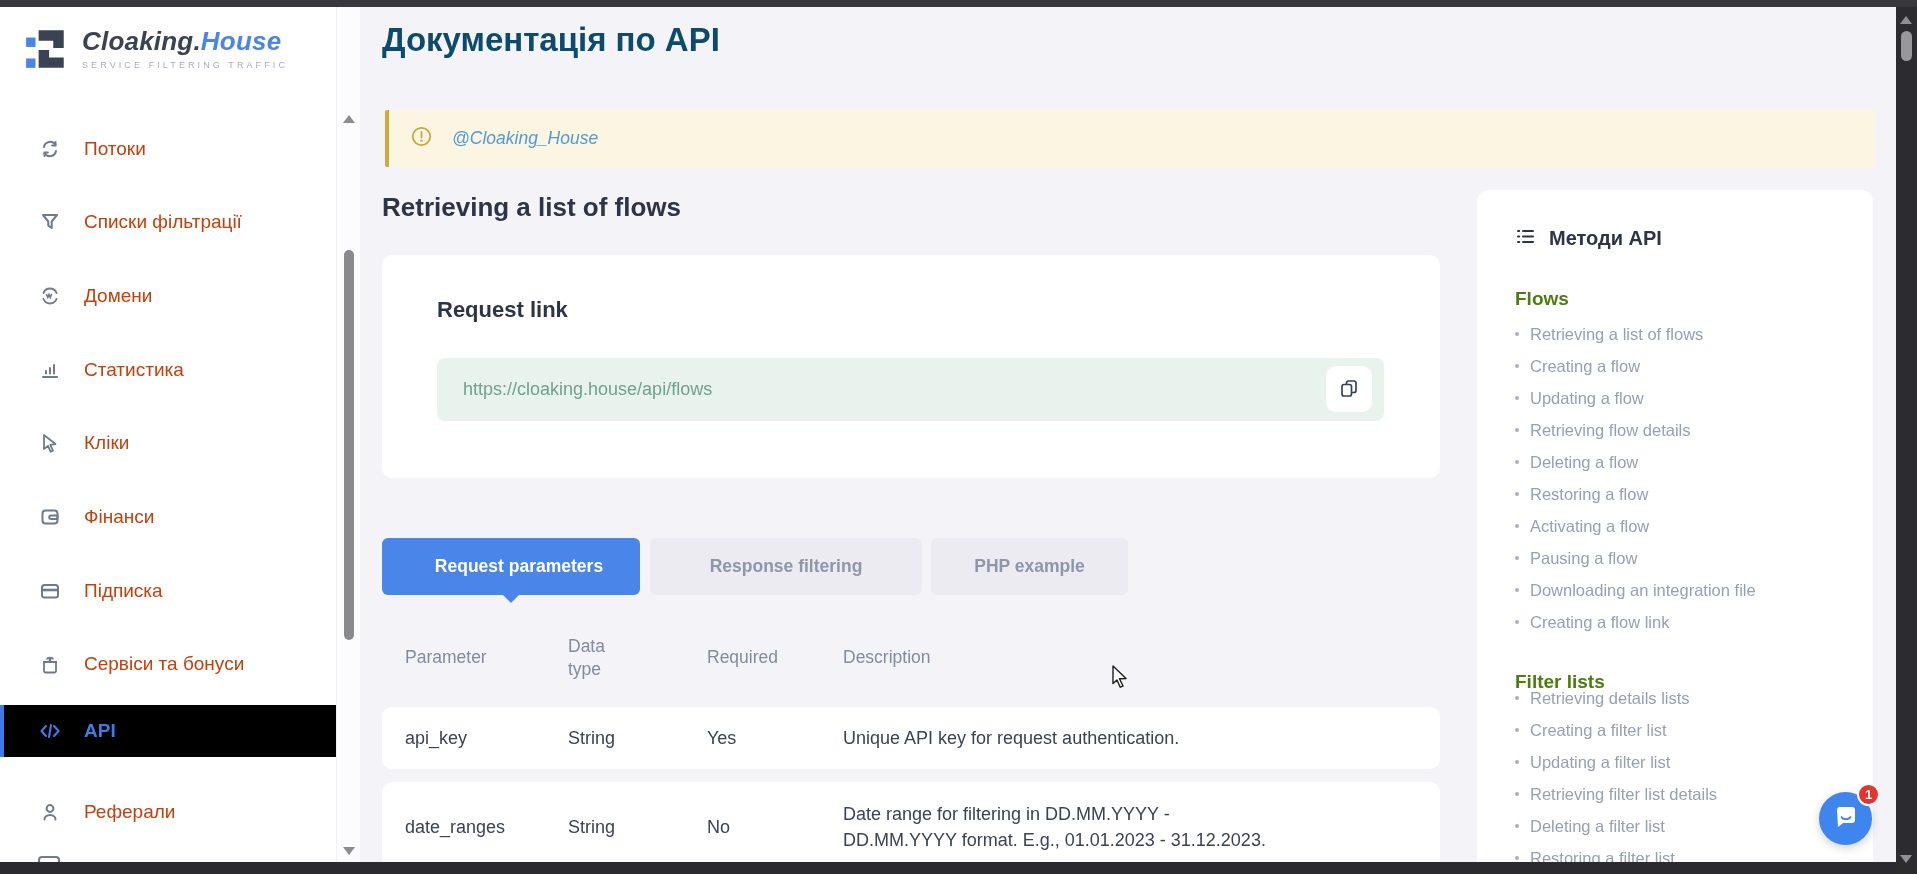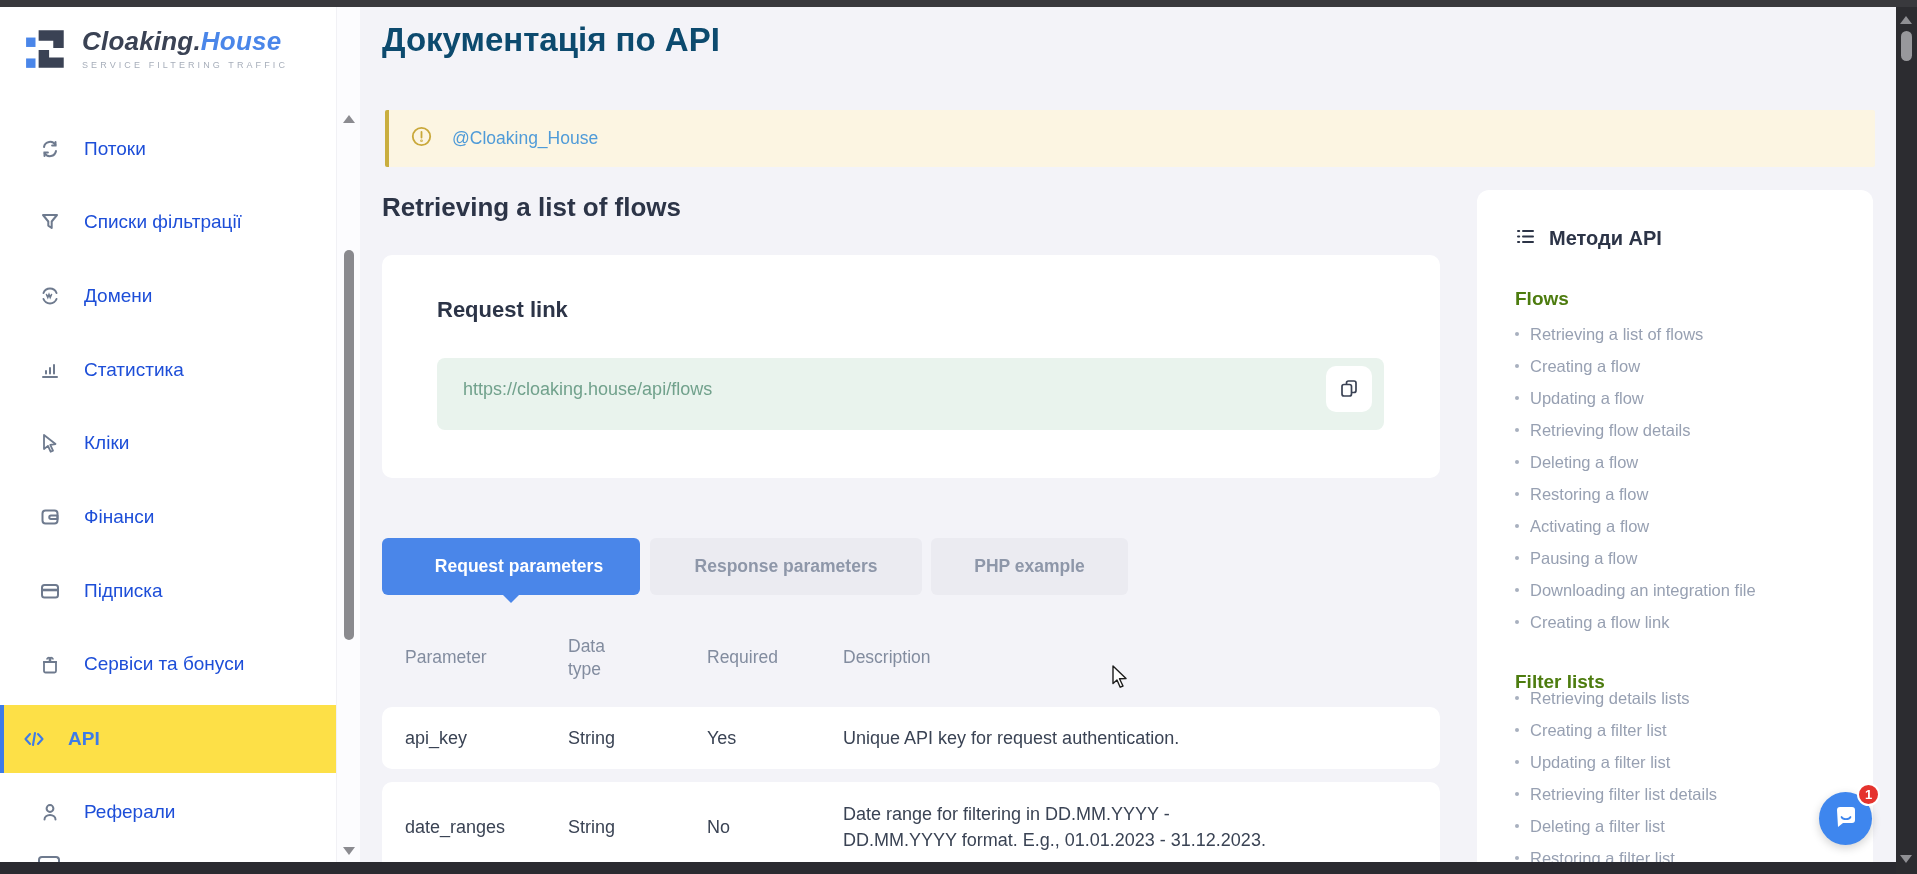--- a/index.html
+++ b/index.html
@@ -19,45 +19,45 @@
   .tri-up { width:0; height:0; border-left:6px solid transparent; border-right:6px solid transparent; border-bottom:8px solid #909094; }
   .tri-down { width:0; height:0; border-left:6px solid transparent; border-right:6px solid transparent; border-top:8px solid #909094; }
 
   
   .sidebar { position:absolute; left:0; top:7px; width:336px; height:855px; background:#ffffff; z-index:10; }
   .logo { position:absolute; left:24px; top:18px; display:flex; align-items:center; gap:12px; }
   .logo-text .brand { font-size:26px; font-weight:700; color:#3a4254; letter-spacing:.2px;font-style:italic; }
   .logo-text .brand b { color:#4a86e9; font-weight:700; }
   .logo-text .tagline { font-size:9px; letter-spacing:3.1px; color:#a7aeba; margin-top:3px; }
   .nav-item { position:absolute; left:0; width:336px; height:44px; display:flex; align-items:center; gap:22px; padding-left:38px; cursor:pointer; }
-  .nav-item .label { font-size:19px; color:#1d4ed8; }
-  .nav-item.active { height:68px; background:#fde047; border-left:4px solid #3d7be8; padding-left:18px; }
+  .nav-item .label { font-size:19px; color:#c2410c; }
+  .nav-item.active { height:52px; background:#000000; border-left:4px solid #3d7be8; padding-left:34px; }
   .nav-item.active .label { color:#3d7be8; font-weight:700; }
   .nav-icon { width:24px; height:24px; flex:0 0 24px; display:flex; align-items:center; justify-content:center; }
   .partial-icon { position:absolute; left:38px; top:849px; width:22px; height:10px; border:2px solid #6e7a8e; border-bottom:none; border-radius:4px 4px 0 0; }
 
   
   .inner-scroll { position:absolute; left:336px; top:7px; width:24px; height:855px; background:#fcfcfe; border-left:1px solid #f1f1f5; z-index:11; }
   .inner-scroll .tri-up { position:absolute; left:6px; top:108px; border-bottom-color:#8b8b90; }
   .inner-scroll .thumb { position:absolute; left:7px; top:243px; width:10px; height:390px; background:#8a8a8e; border-radius:6px; }
   .inner-scroll .tri-down { position:absolute; left:6px; top:840px; border-top-color:#8b8b90; }
 
   
   .main { position:absolute; left:360px; top:7px; width:1536px; height:855px; background:#f3f3f8; overflow:hidden; z-index:5; }
   .page-title { position:absolute; left:22px; top:14px; font-size:33px; font-weight:800; color:#0c4a6e; }
 
   .banner { position:absolute; left:25px; top:103px; width:1490px; height:57px; background:#fcf5e2; border-left:4px solid #c9ae3f; border-radius:2px; display:flex; align-items:center; padding-left:22px; gap:13px; }
   .banner-text { font-size:17.5px; color:#5c6678; }
-  .banner-link { font-size:17.5px; color:#4f9bd8; margin-left:7px; text-decoration:none; cursor:pointer; }
+  .banner-link { font-size:17.5px; color:#4f9bd8; margin-left:7px; text-decoration:none; cursor:pointer;font-style:italic; }
 
   .section-title { position:absolute; left:22px; top:185px; font-size:26px; font-weight:800; color:#2c3447; }
 
   .request-card { position:absolute; left:22px; top:248px; width:1058px; height:223px; background:#fff; border-radius:10px; }
   .request-card h3 { position:absolute; left:55px; top:42px; font-size:22px; font-weight:800; color:#2c3447; }
-  .url-field { position:absolute; left:55px; top:103px; width:947px; height:72px; background:#e9f3ed; border-radius:8px; }
+  .url-field { position:absolute; left:55px; top:103px; width:947px; height:63px; background:#e9f3ed; border-radius:8px; }
   .url-text { position:absolute; left:26px; top:0; line-height:63px; font-size:18px; color:#71a18c; }
   .copy-btn { position:absolute; right:12px; top:8px; width:46px; height:46px; background:#fff; border:none; border-radius:10px; display:flex; align-items:center; justify-content:center; cursor:pointer; }
 
   .tab { position:absolute; top:531px; height:57px; border:none; border-radius:6px; font-size:17.5px; font-weight:600; font-family:"Liberation Sans", sans-serif; display:flex; align-items:center; justify-content:center; cursor:pointer; background:#ebebf1; color:#8e97a9; }
   .tab-1 { left:22px; width:258px; }
   .tab-2 { left:290px; width:272px; }
   .tab-3 { left:571px; width:197px; }
   .tab.active { background:#4a86e9; color:#fff;padding-left:16px; }
   .tab.active::after { content:""; position:absolute; left:50%; transform:translateX(-50%); bottom:-8px; width:0; height:0; border:9px solid transparent; border-top:9px solid #4a86e9; border-bottom:0; }
 
@@ -233,21 +233,21 @@
         <span>
           <svg width="20" height="20" viewBox="0 0 20 20" fill="none" stroke="#3a4254" stroke-width="1.7" stroke-linejoin="round">
             <rect x="7.5" y="3" width="9.5" height="11.5" rx="2"></rect>
             <rect x="3" y="6.5" width="9.5" height="11.5" rx="2" fill="#ffffff"></rect>
           </svg></span>
       </button>
     </div>
   </div>
 
   <button class="tab tab-1 active">Request parameters</button>
-  <button class="tab tab-2">Response parameters</button>
+  <button class="tab tab-2">Response filtering</button>
   <button class="tab tab-3">PHP example</button>
 
   <div class="table-head param-grid">
     <span class="hcell">Parameter</span>
     <span class="hcell hcell-narrow">Data type</span>
     <span class="hcell">Required</span>
     <span class="hcell">Description</span>
   </div>
 
   <div class="table-row row-1 param-grid">

